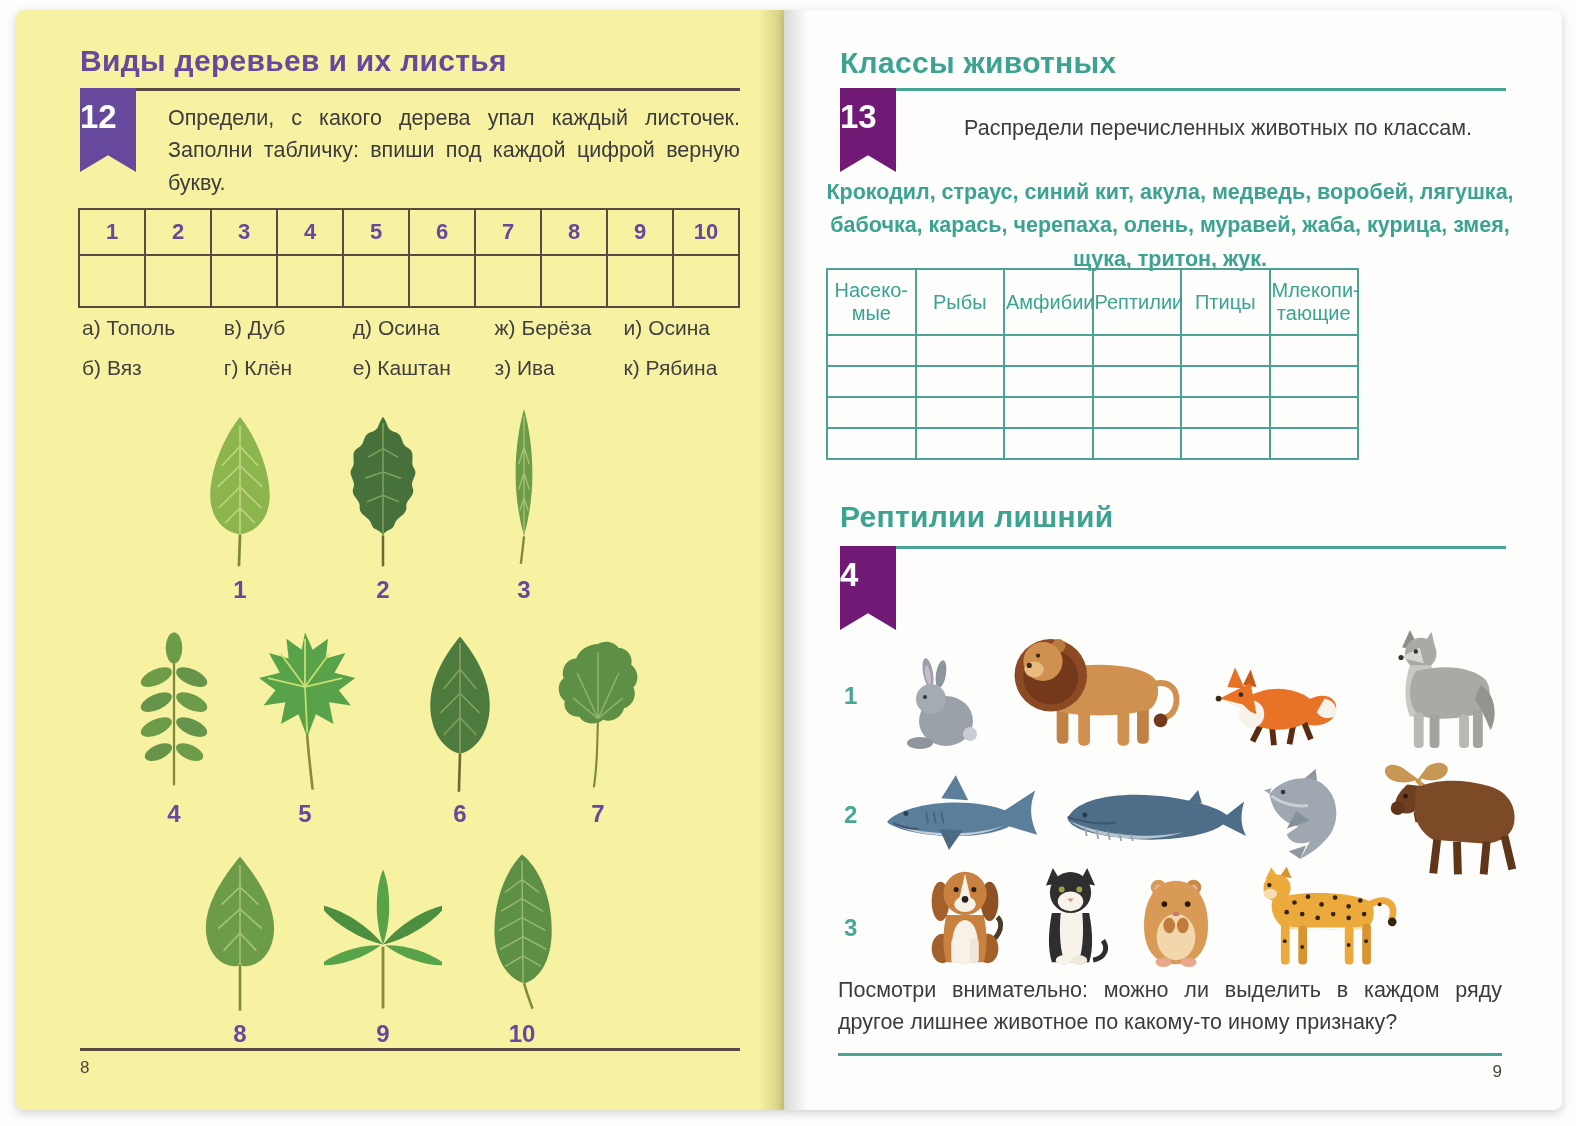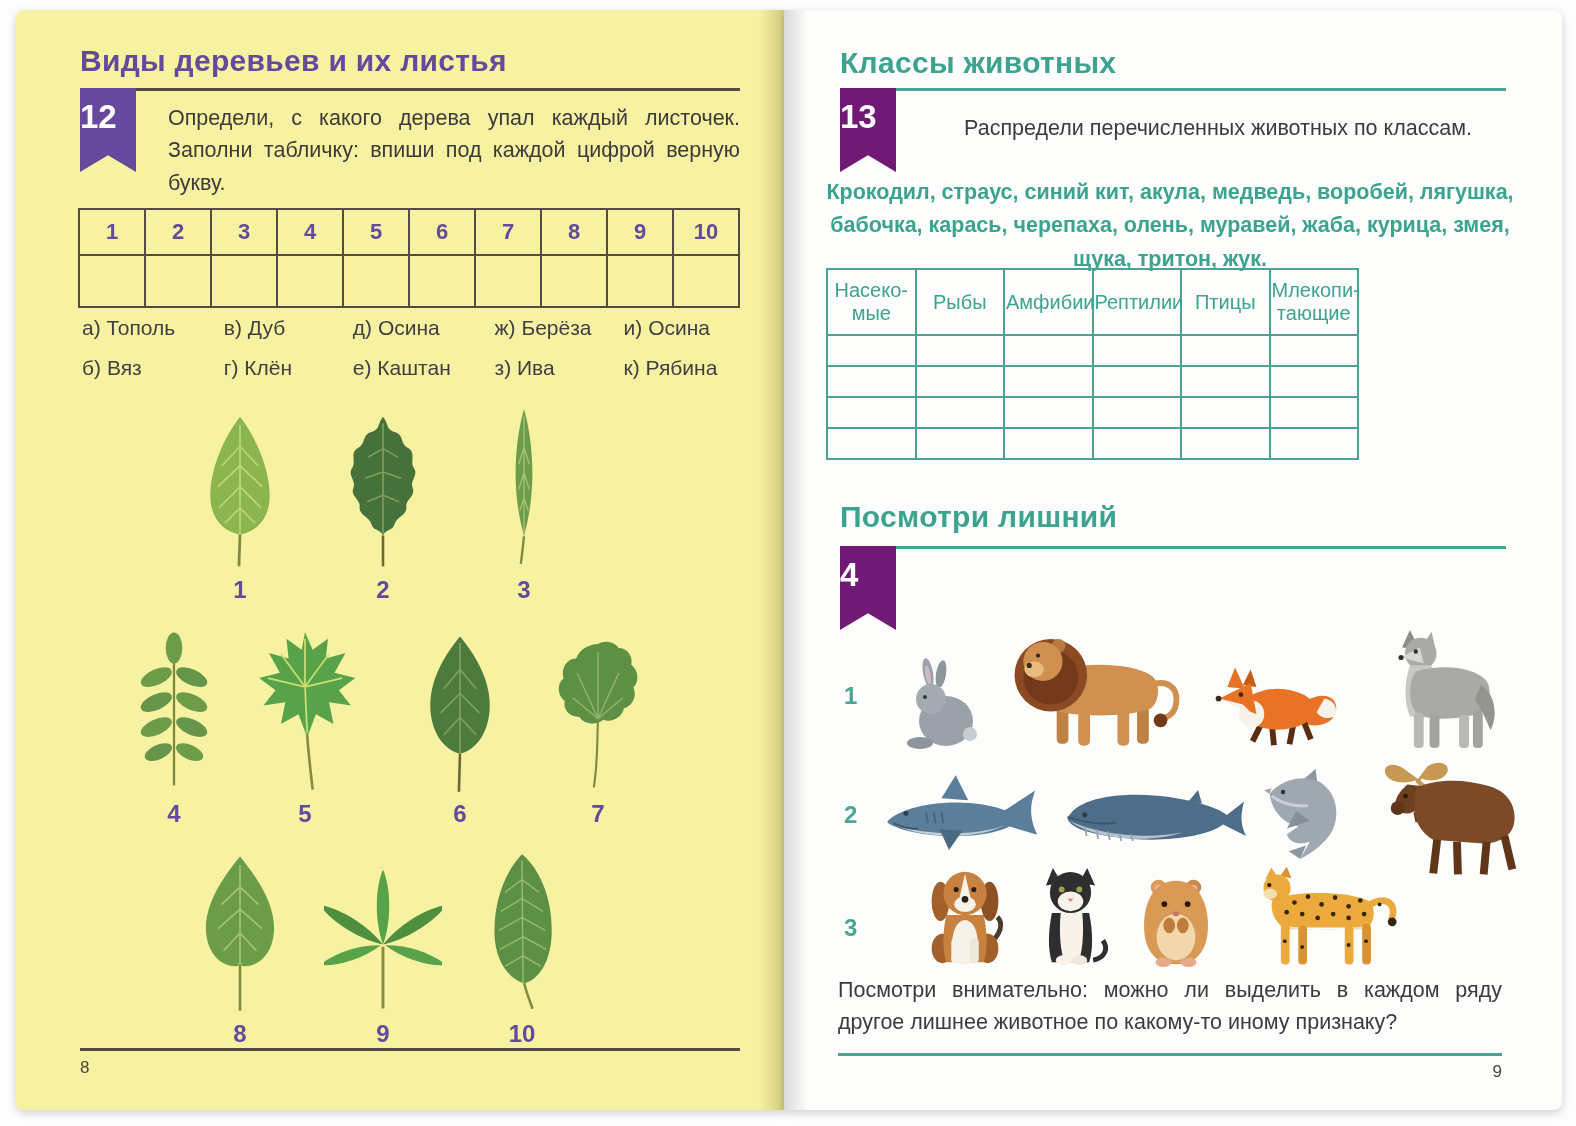--- a/index.html
+++ b/index.html
@@ -250,21 +250,21 @@
             <td></td>
             <td></td>
             <td></td>
             <td></td>
             <td></td>
             <td></td>
           </tr>
     </tbody>
       </table>
 
-    <h1 class="title teal abs" style="left:56px;top:490px;">Посмотри лишний</h1>
+    <h1 class="title teal abs" style="left:56px;top:490px;">Рептилии лишний</h1>
     <div class="rule rule-teal abs" style="left:110px;top:536px;width:612px;"></div>
     <div class="badge badge-teal abs" style="left:56px;top:536px;">
       <span>4</span>
     </div>
 
     <div class="animal-row abs" style="left:60px;top:612px;width:700px;">
       <div class="row-num" style="margin-bottom:40px;">1</div>
       <svg class="animal" width="80" height="95" viewBox="0 0 80 95" style="margin-left:20px;">
         <ellipse cx="30" cy="18" rx="5" ry="15" fill="#9ba1a9" transform="rotate(-10 30 18)"></ellipse>
         <ellipse cx="30" cy="20" rx="2.6" ry="10" fill="#cbb9c6" transform="rotate(-10 30 20)"></ellipse>

